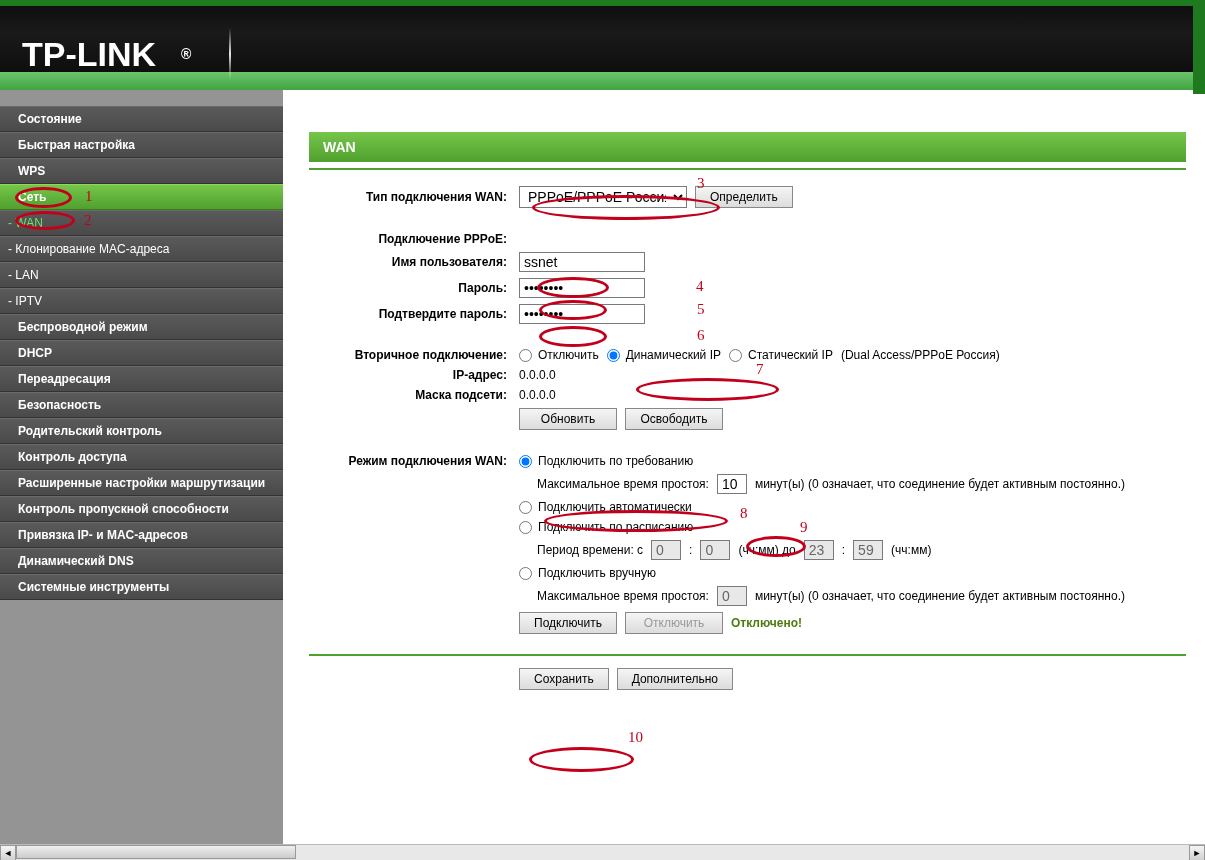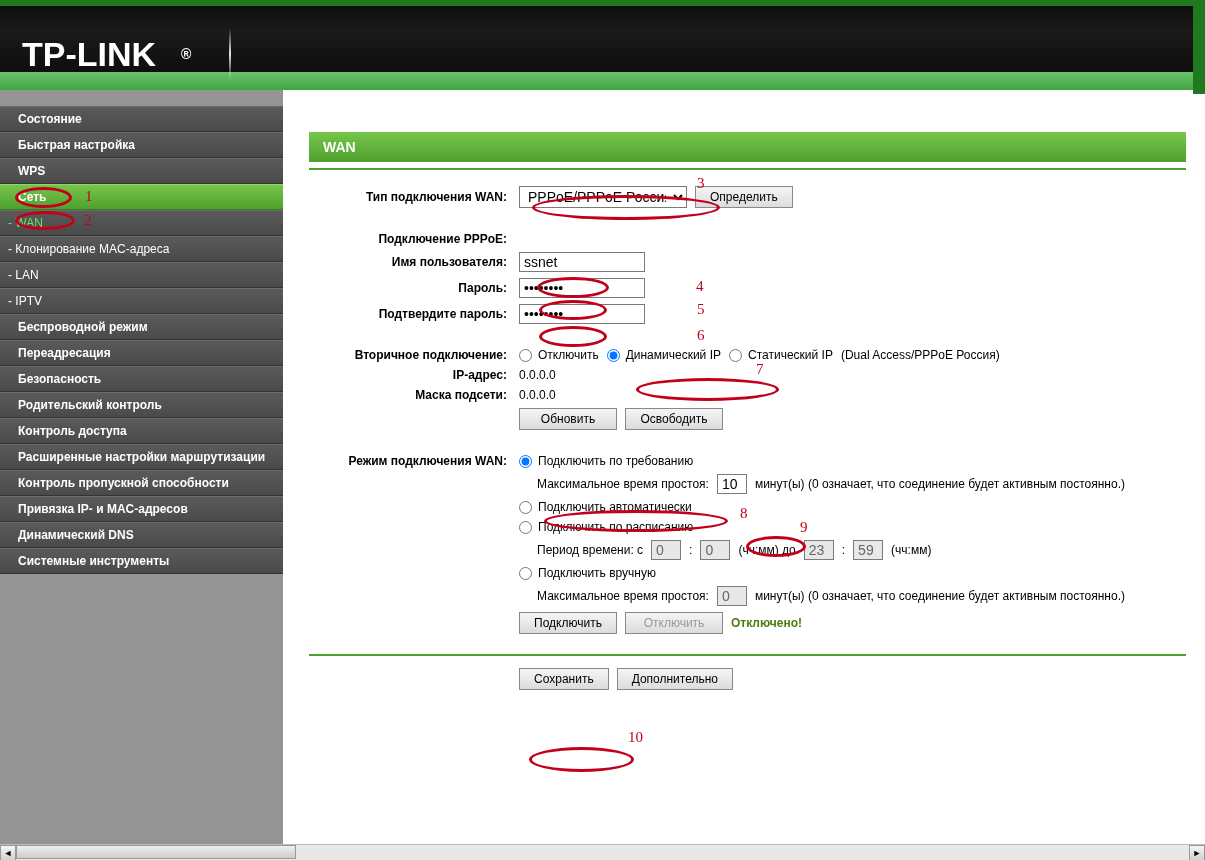--- a/index.html
+++ b/index.html
@@ -74,20 +74,21 @@
   <div class="sidebar">
     <div class="nav-item"><span>Состояние</span></div>
     <div class="nav-item"><span>Быстрая настройка</span></div>
     <div class="nav-item"><span>WPS</span></div>
     <div class="nav-item active-main"><span>Сеть</span></div>
     <div class="nav-item sub active-sub"><span>- WAN</span></div>
     <div class="nav-item sub"><span>- Клонирование MAC-адреса</span></div>
     <div class="nav-item sub"><span>- LAN</span></div>
     <div class="nav-item sub"><span>- IPTV</span></div>
     <div class="nav-item"><span>Беспроводной режим</span></div>
+    <div class="nav-item"><span>DHCP</span></div>
     <div class="nav-item"><span>Переадресация</span></div>
     <div class="nav-item"><span>Безопасность</span></div>
     <div class="nav-item"><span>Родительский контроль</span></div>
     <div class="nav-item"><span>Контроль доступа</span></div>
     <div class="nav-item"><span>Расширенные настройки маршрутизации</span></div>
     <div class="nav-item"><span>Контроль пропускной способности</span></div>
     <div class="nav-item"><span>Привязка IP- и MAC-адресов</span></div>
     <div class="nav-item"><span>Динамический DNS</span></div>
     <div class="nav-item"><span>Системные инструменты</span></div>
   </div>

